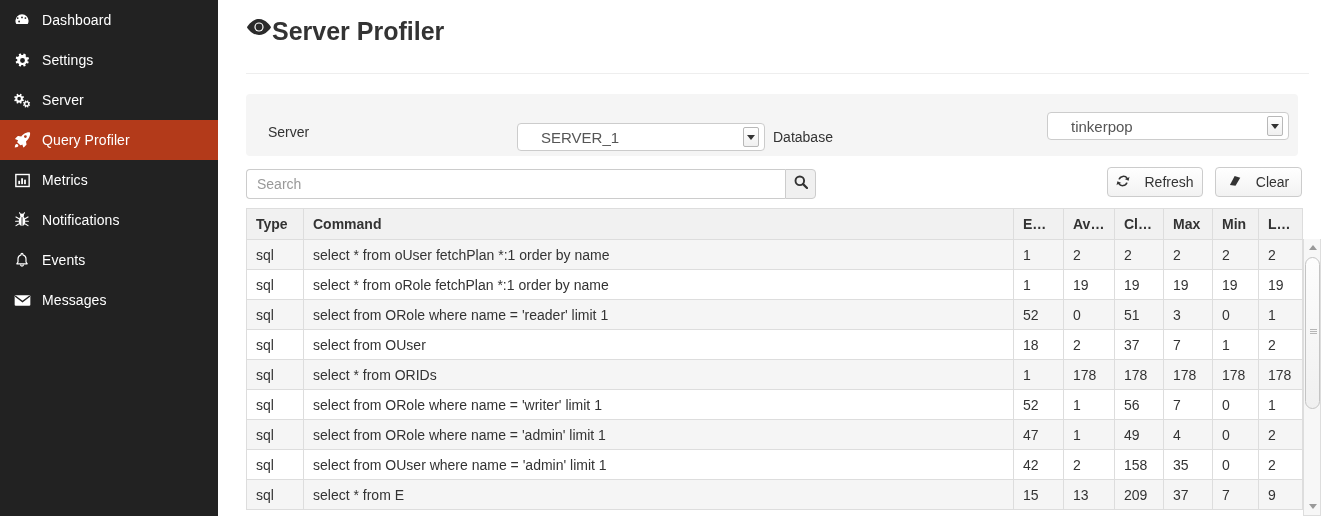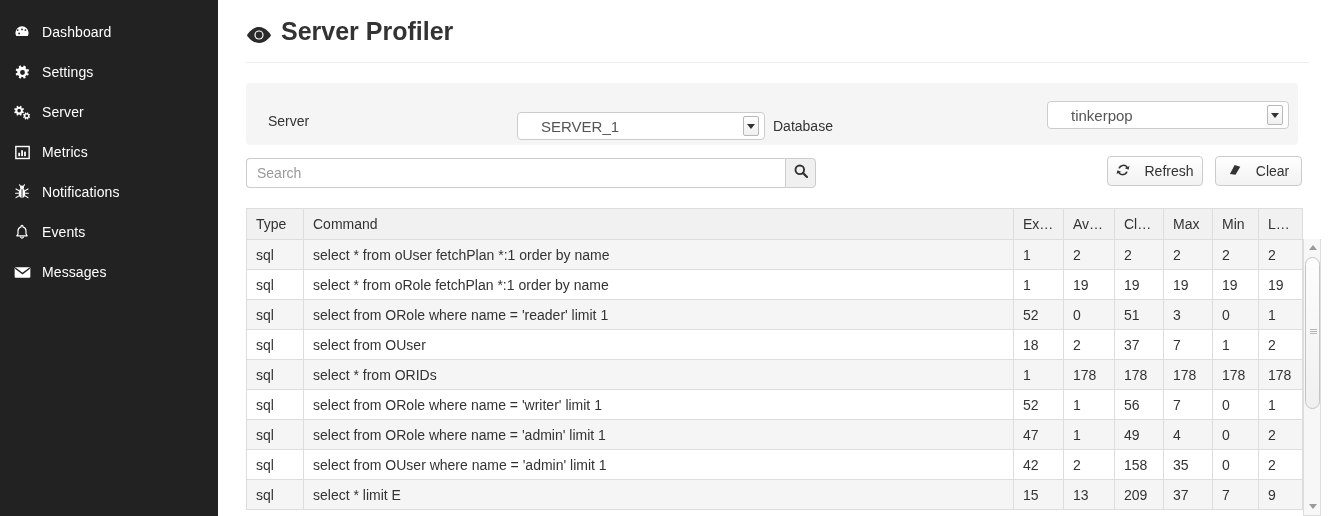--- a/index.html
+++ b/index.html
@@ -13,21 +13,21 @@
   }
 
   #app { display: flex; width: 1335px; height: 516px; }
 
   
   #sidebar {
     width: 218px;
     min-width: 218px;
     height: 516px;
     background: #222222;
-    padding-top: 12px;
+    padding-top: 0px;
   }
   .nav-item {
     display: flex;
     align-items: center;
     height: 40px;
     padding-left: 8px;
     color: #ffffff;
     font-size: 14px;
     cursor: pointer;
     user-select: none;
@@ -51,23 +51,22 @@
     background: #ffffff;
     position: relative;
     overflow: hidden;
   }
 
   #page-header {
     padding: 18px 26px 0 28px;
   }
   #page-title-row {
     display: flex;
-    align-items: flex-end;
-    gap: 9px;
-    padding-bottom: 18px;
+    align-items: flex-start;
+    padding-bottom: 29px;
     border-bottom: 1px solid #eeeeee;
     margin-right: 0px;
   }
   #page-title {
     font-size: 25px;
     font-weight: bold;
     color: #333333;
     line-height: 1.05;
   }
   .eye-icon svg { display:block; }
@@ -193,21 +192,21 @@
     table-layout: fixed;
     font-size: 14px;
     color: #333333;
   }
   table.ptable th {
     background: #f1f1f1;
     border: 1px solid #dddddd;
     border-left: none;
     border-right: 1px solid #dddddd;
     text-align: left;
-    font-weight: normal;
+    font-weight: bold;
     font-size: 14px;
     color: #333333;
     height: 31px;
     padding: 0 9px;
     white-space: nowrap;
     overflow: hidden;
     text-overflow: ellipsis;
   }
   table.ptable th:first-child { border-left: 1px solid #dddddd; }
   table.ptable td {
@@ -295,20 +294,29 @@
         <span class="nav-label">Settings</span>
       </div>
       <div class="nav-item">
         <span class="nav-icon">
           <svg width="17" height="15" viewBox="0 0 18 16">
             <path fill="#ffffff" d="M10.3 7.1 9.3 6.7a4 4 0 0 0 0-1.3l1-.4a.4.4 0 0 0 .2-.5l-.4-1a.4.4 0 0 0-.5-.2l-1 .4A4.1 4.1 0 0 0 7.7 2.8l.4-1a.4.4 0 0 0-.2-.5l-1-.4a.4.4 0 0 0-.5.2l-.4 1a4 4 0 0 0-1.3 0l-.4-1a.4.4 0 0 0-.5-.2l-1 .4a.4.4 0 0 0-.2.5l.4 1a4.1 4.1 0 0 0-.9.9l-1-.4a.4.4 0 0 0-.5.2l-.4 1a.4.4 0 0 0 .2.5l1 .4a4 4 0 0 0 0 1.3l-1 .4a.4.4 0 0 0-.2.5l.4 1a.4.4 0 0 0 .5.2l1-.4a4.1 4.1 0 0 0 .9.9l-.4 1a.4.4 0 0 0 .2.5l1 .4a.4.4 0 0 0 .5-.2l.4-1a4 4 0 0 0 1.3 0l.4 1a.4.4 0 0 0 .5.2l1-.4a.4.4 0 0 0 .2-.5l-.4-1a4.1 4.1 0 0 0 .9-.9l1 .4a.4.4 0 0 0 .5-.2l.4-1a.4.4 0 0 0-.2-.5zM5.4 7.9A1.9 1.9 0 1 1 7.3 6 1.9 1.9 0 0 1 5.4 7.9z"></path>
             <path fill="#ffffff" d="M16.9 12.4l-.7-.3a2.8 2.8 0 0 0 0-.9l.7-.3a.3.3 0 0 0 .2-.4l-.3-.7a.3.3 0 0 0-.4-.2l-.7.3a3 3 0 0 0-.6-.6l.3-.7a.3.3 0 0 0-.2-.4l-.7-.3a.3.3 0 0 0-.4.2l-.3.7a2.8 2.8 0 0 0-.9 0l-.3-.7a.3.3 0 0 0-.4-.2l-.7.3a.3.3 0 0 0-.2.4l.3.7a3 3 0 0 0-.6.6l-.7-.3a.3.3 0 0 0-.4.2l-.3.7a.3.3 0 0 0 .2.4l.7.3a2.8 2.8 0 0 0 0 .9l-.7.3a.3.3 0 0 0-.2.4l.3.7a.3.3 0 0 0 .4.2l.7-.3a3 3 0 0 0 .6.6l-.3.7a.3.3 0 0 0 .2.4l.7.3a.3.3 0 0 0 .4-.2l.3-.7a2.8 2.8 0 0 0 .9 0l.3.7a.3.3 0 0 0 .4.2l.7-.3a.3.3 0 0 0 .2-.4l-.3-.7a3 3 0 0 0 .6-.6l.7.3a.3.3 0 0 0 .4-.2l.3-.7a.3.3 0 0 0-.2-.4zm-3.4.6a1.4 1.4 0 1 1 1.4-1.4 1.4 1.4 0 0 1-1.4 1.4z"></path>
           </svg>
         </span>
         <span class="nav-label">Server</span>
+      </div>
+      <div class="nav-item active">
+        <span class="nav-icon">
+          <svg width="17" height="16" viewBox="0 0 16 16">
+            <path fill="#ffffff" d="M15.4.6c-.5-.5-3.6-.3-6.4 1.7a12.6 12.6 0 0 0-2.3 2.2L3.9 4A1 1 0 0 0 3 4.3L.8 6.5a.5.5 0 0 0 .2.8l2.6.9a13.9 13.9 0 0 0-.8 1.7.5.5 0 0 0 .1.5l2.7 2.7a.5.5 0 0 0 .5.1 13.8 13.8 0 0 0 1.7-.8l.9 2.6a.5.5 0 0 0 .8.2l2.2-2.2a1 1 0 0 0 .3-.8l-.5-2.8a12.7 12.7 0 0 0 2.2-2.3c2-2.8 2.2-5.9 1.7-6.4zM10.9 6a1.4 1.4 0 1 1 1.4-1.4A1.4 1.4 0 0 1 10.9 6z"></path>
+            <path fill="#ffffff" d="M1.4 12.2A2.9 2.9 0 0 0 .5 14c-.1.7-.2 1.5-.2 1.5s.8-.1 1.5-.2a2.9 2.9 0 0 0 1.8-.9 1.6 1.6 0 0 0-2.2-2.2z"></path>
+          </svg>
+        </span>
+        <span class="nav-label">Query Profiler</span>
       </div>
       <div class="nav-item">
         <span class="nav-icon">
           <svg width="15" height="15" viewBox="0 0 16 16">
             <rect x="0.9" y="1.6" width="14.2" height="12.8" fill="none" stroke="#ffffff" stroke-width="1.5"></rect>
             <rect x="3.5" y="8.3" width="1.9" height="3.6" fill="#ffffff"></rect>
             <rect x="6.6" y="5.6" width="1.9" height="6.3" fill="#ffffff"></rect>
             <rect x="9.7" y="7.1" width="1.9" height="4.8" fill="#ffffff"></rect>
           </svg>
         </span>
@@ -514,21 +522,21 @@
               <td>select from OUser where name = 'admin' limit 1</td>
               <td>42</td>
               <td>2</td>
               <td>158</td>
               <td>35</td>
               <td>0</td>
               <td>2</td>
             </tr>
             <tr>
               <td>sql</td>
-              <td>select * limit E</td>
+              <td>select * from E</td>
               <td>15</td>
               <td>13</td>
               <td>209</td>
               <td>37</td>
               <td>7</td>
               <td>9</td>
             </tr>
           </tbody>
       </table>
 

